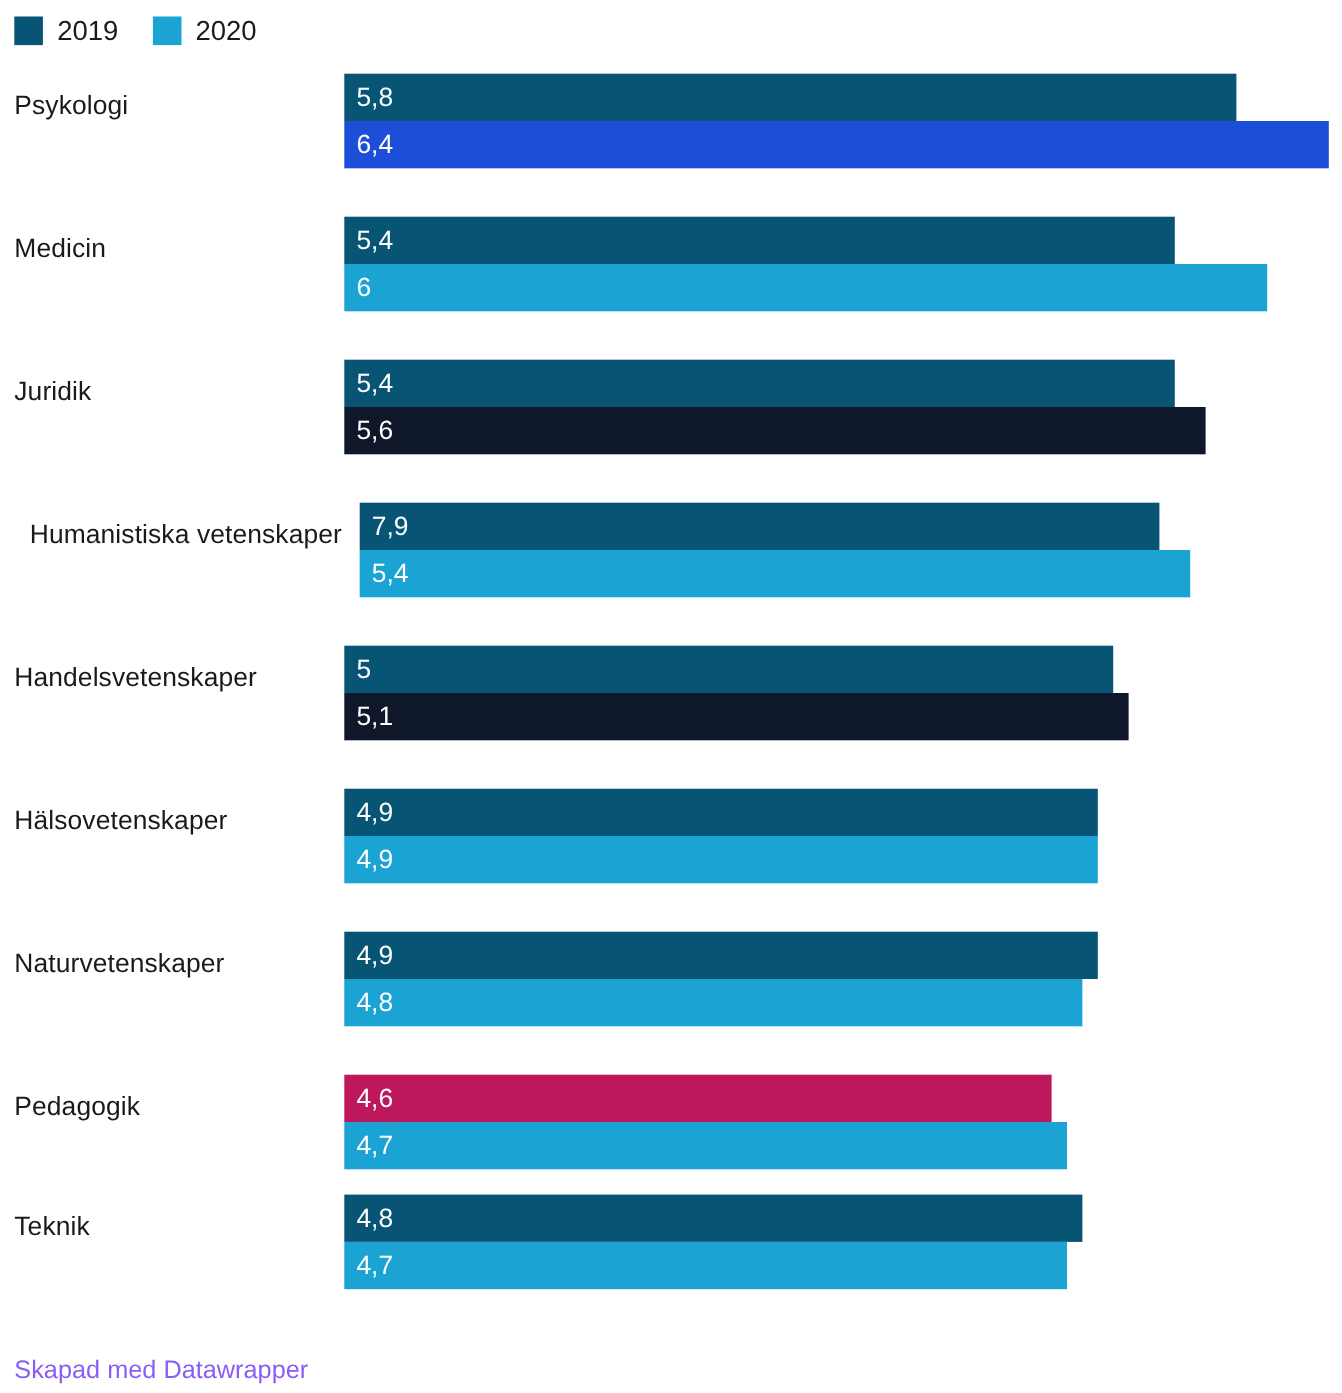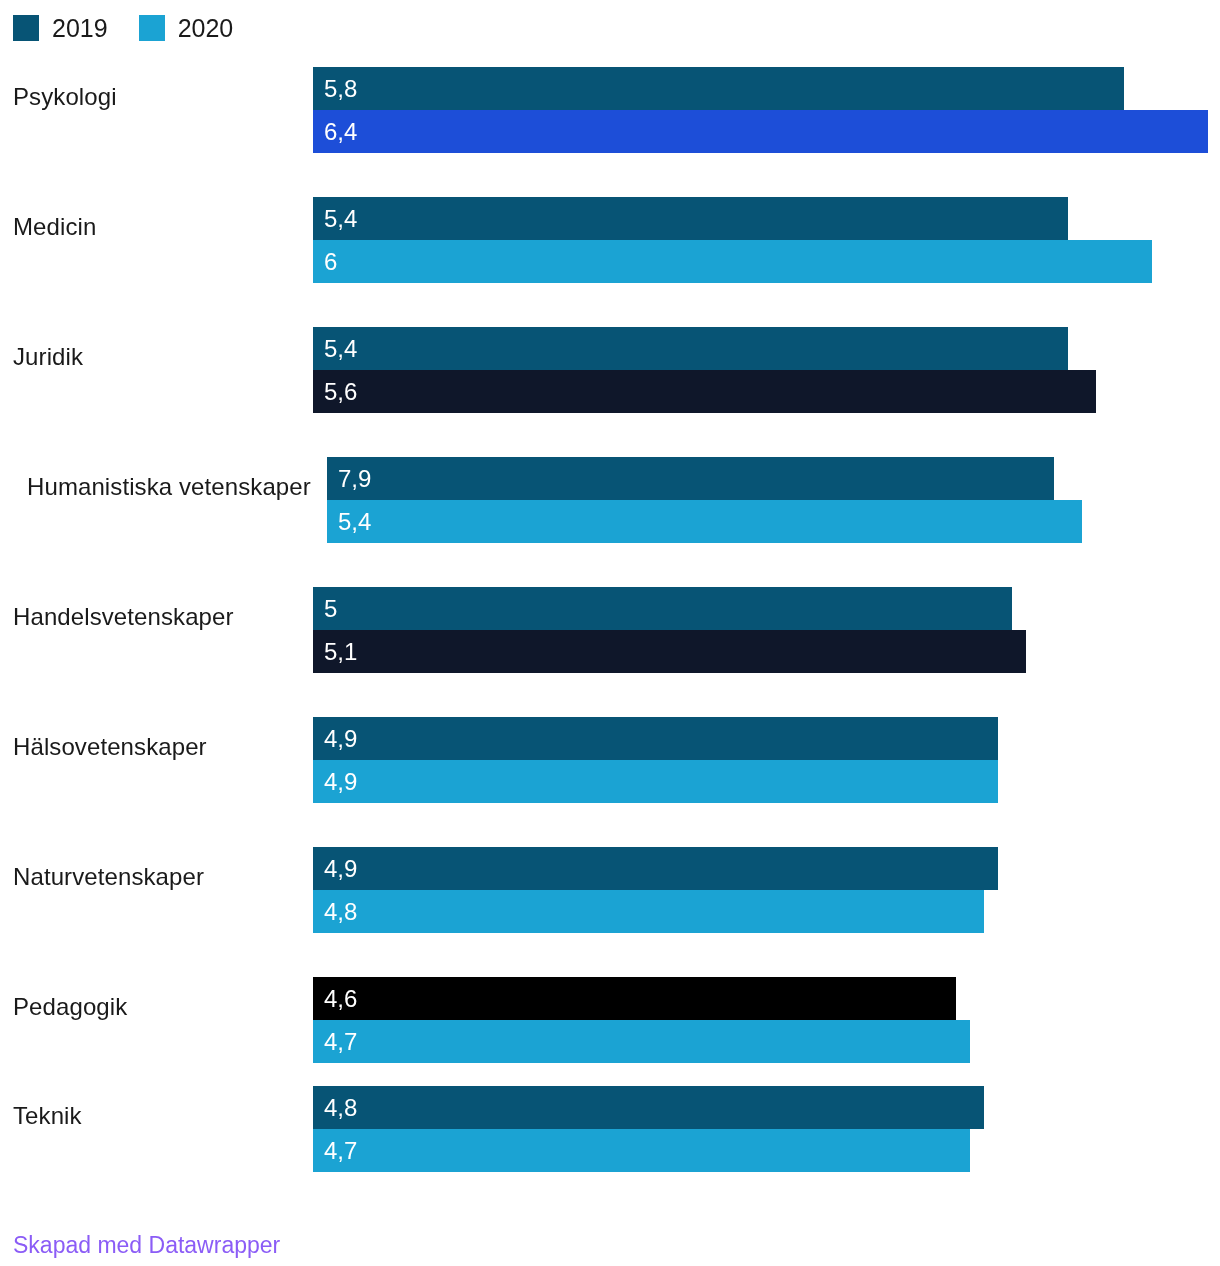--- a/index.html
+++ b/index.html
@@ -193,21 +193,21 @@
           <span class="bar-value">4,9</span>
         </div>
         <div class="bar y2020" style="width: 671.04px; background: rgb(27, 163, 211);">
           <span class="bar-value">4,8</span>
         </div>
       </div>
     </div>
     <div class="group" style="top: 910px;">
       <div class="cat-label">Pedagogik</div>
       <div class="bars">
-        <div class="bar y2019" style="width: 643.08px; background: #000000;">
+        <div class="bar y2019" style="width: 643.08px; background: #be185d;">
           <span class="bar-value">4,6</span>
         </div>
         <div class="bar y2020" style="width: 657.06px; background: rgb(27, 163, 211);">
           <span class="bar-value">4,7</span>
         </div>
       </div>
     </div>
     <div class="group" style="top: 1019px;">
       <div class="cat-label">Teknik</div>
       <div class="bars">

